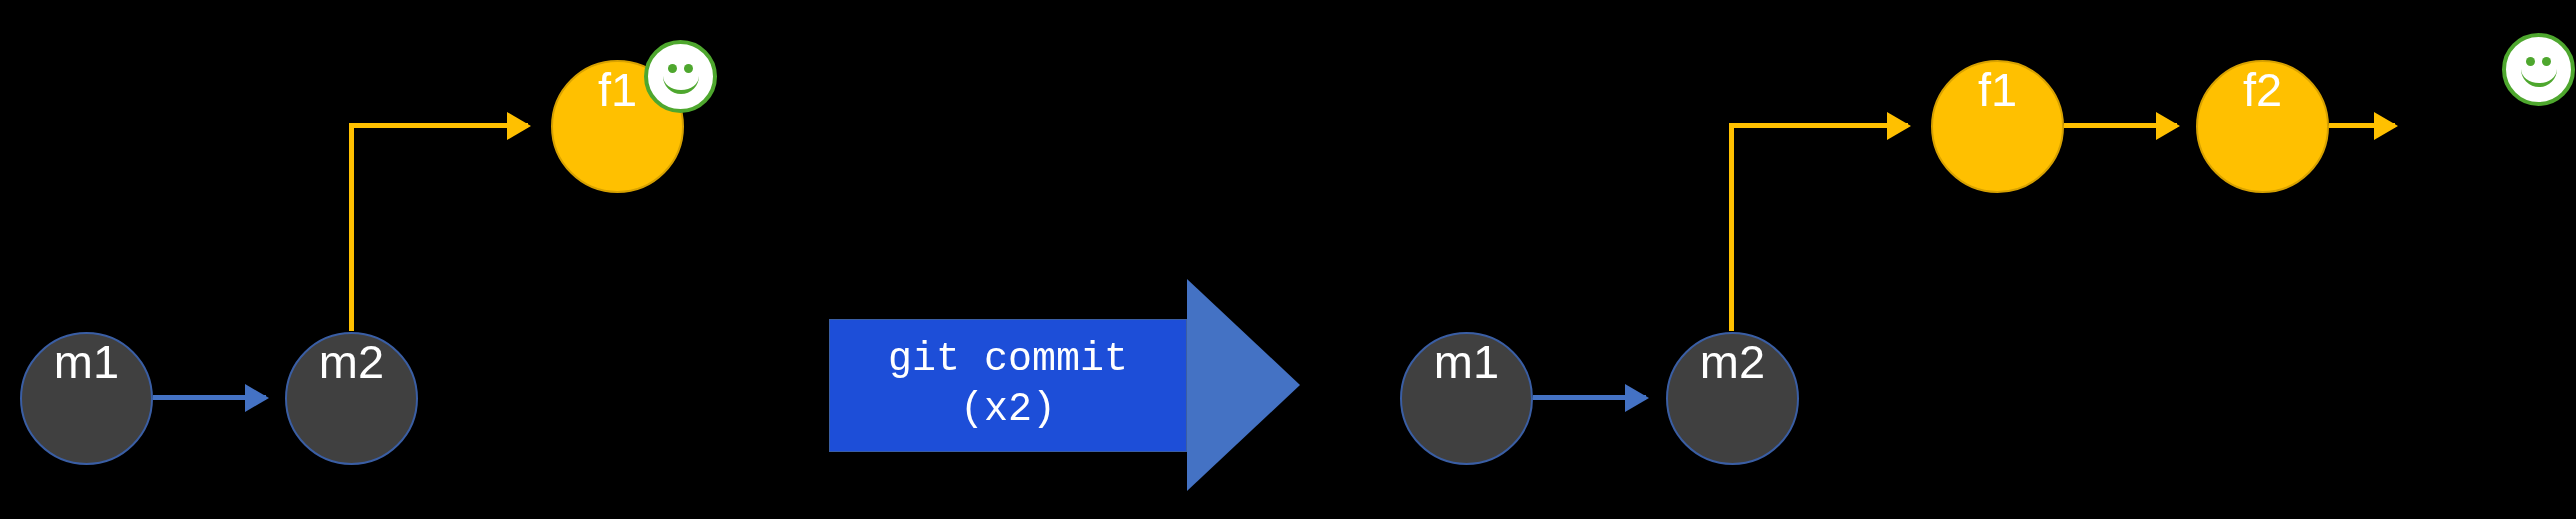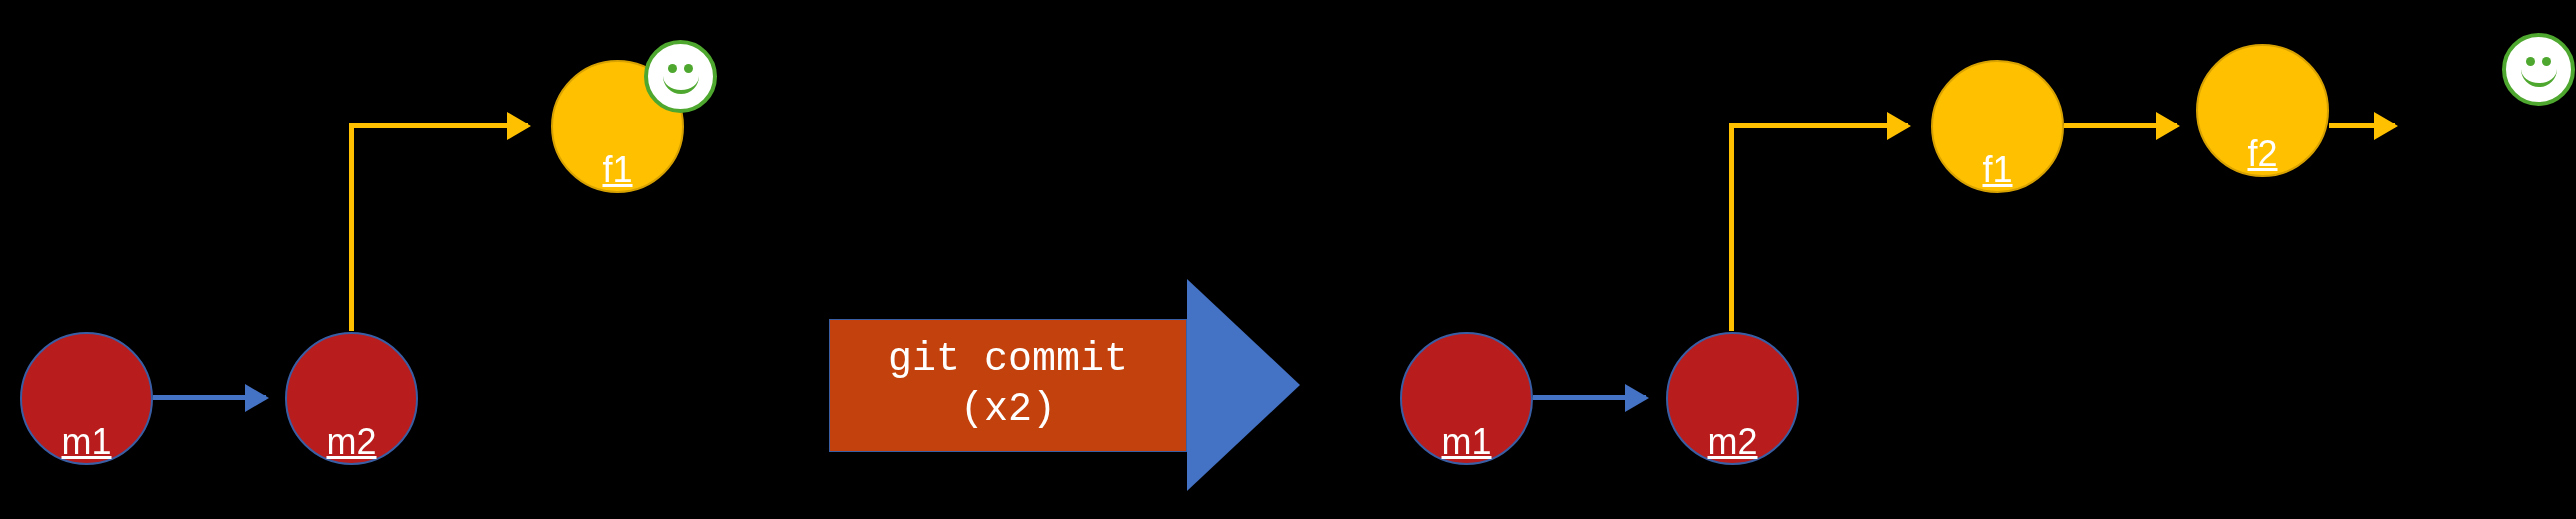--- a/index.html
+++ b/index.html
@@ -15,28 +15,27 @@
     position: relative;
     width: 2576px;
     height: 520px;
   }
   .node {
     position: absolute;
     width: 133px;
     height: 133px;
     border-radius: 50%;
     display: flex;
-    align-items: flex-end;
+    align-items: flex-start;
     justify-content: center;
-    font-size: 36px;
+    font-size: 47px;
     box-sizing: border-box;
-    text-decoration: underline;
   }
   .blue {
-    background: #b91c1c;
+    background: #404040;
     border: 2.7px solid #3a5ea4;
   }
   .yellow {
     background: #FFC000;
     border: 2.7px solid #d8a200;
   }
   .arrow-right {
     position: absolute;
     height: 5.3px;
     background: currentColor;
@@ -89,21 +88,21 @@
     bottom: 14.6px;
     left: 50%;
     transform: translateX(-50%);
   }
   .big-arrow {
     position: absolute;
     display: flex;
     align-items: center;
   }
   .big-arrow .shaft {
-    background: #c2410c;
+    background: #1d4ed8;
     height: 133px;
     display: flex;
     flex-direction: column;
     align-items: center;
     justify-content: center;
     font-family: Consolas, "Courier New", monospace;
     font-size: 40px;
     line-height: 1.25;
     text-align: left;
     border: 1.3px solid #3a5ea4;
@@ -167,21 +166,21 @@
   <div class="v-line yellow-stroke" style="left:1729px; top:123px; height:208px;"></div>
 
   <div class="arrow-right yellow-stroke" style="left:1729px; top:123px; width:179px;"></div>
 
   <div class="node yellow" style="left:1931px; top:60px;">
     <span>f1</span>
   </div>
 
   <div class="arrow-right yellow-stroke" style="left:2064px; top:123px; width:113px;"></div>
 
-  <div class="node yellow" style="left:2196px; top:44px;">
+  <div class="node yellow" style="left:2196px; top:60px;">
     <span>f2</span>
   </div>
 
   <div class="arrow-right yellow-stroke" style="left:2329px; top:123px; width:66px;"></div>
 
 
   <div class="smiley" style="left:2502px; top:33px;">
     <div class="eye left"></div>
     <div class="eye right"></div>
     <div class="mouth"></div>

